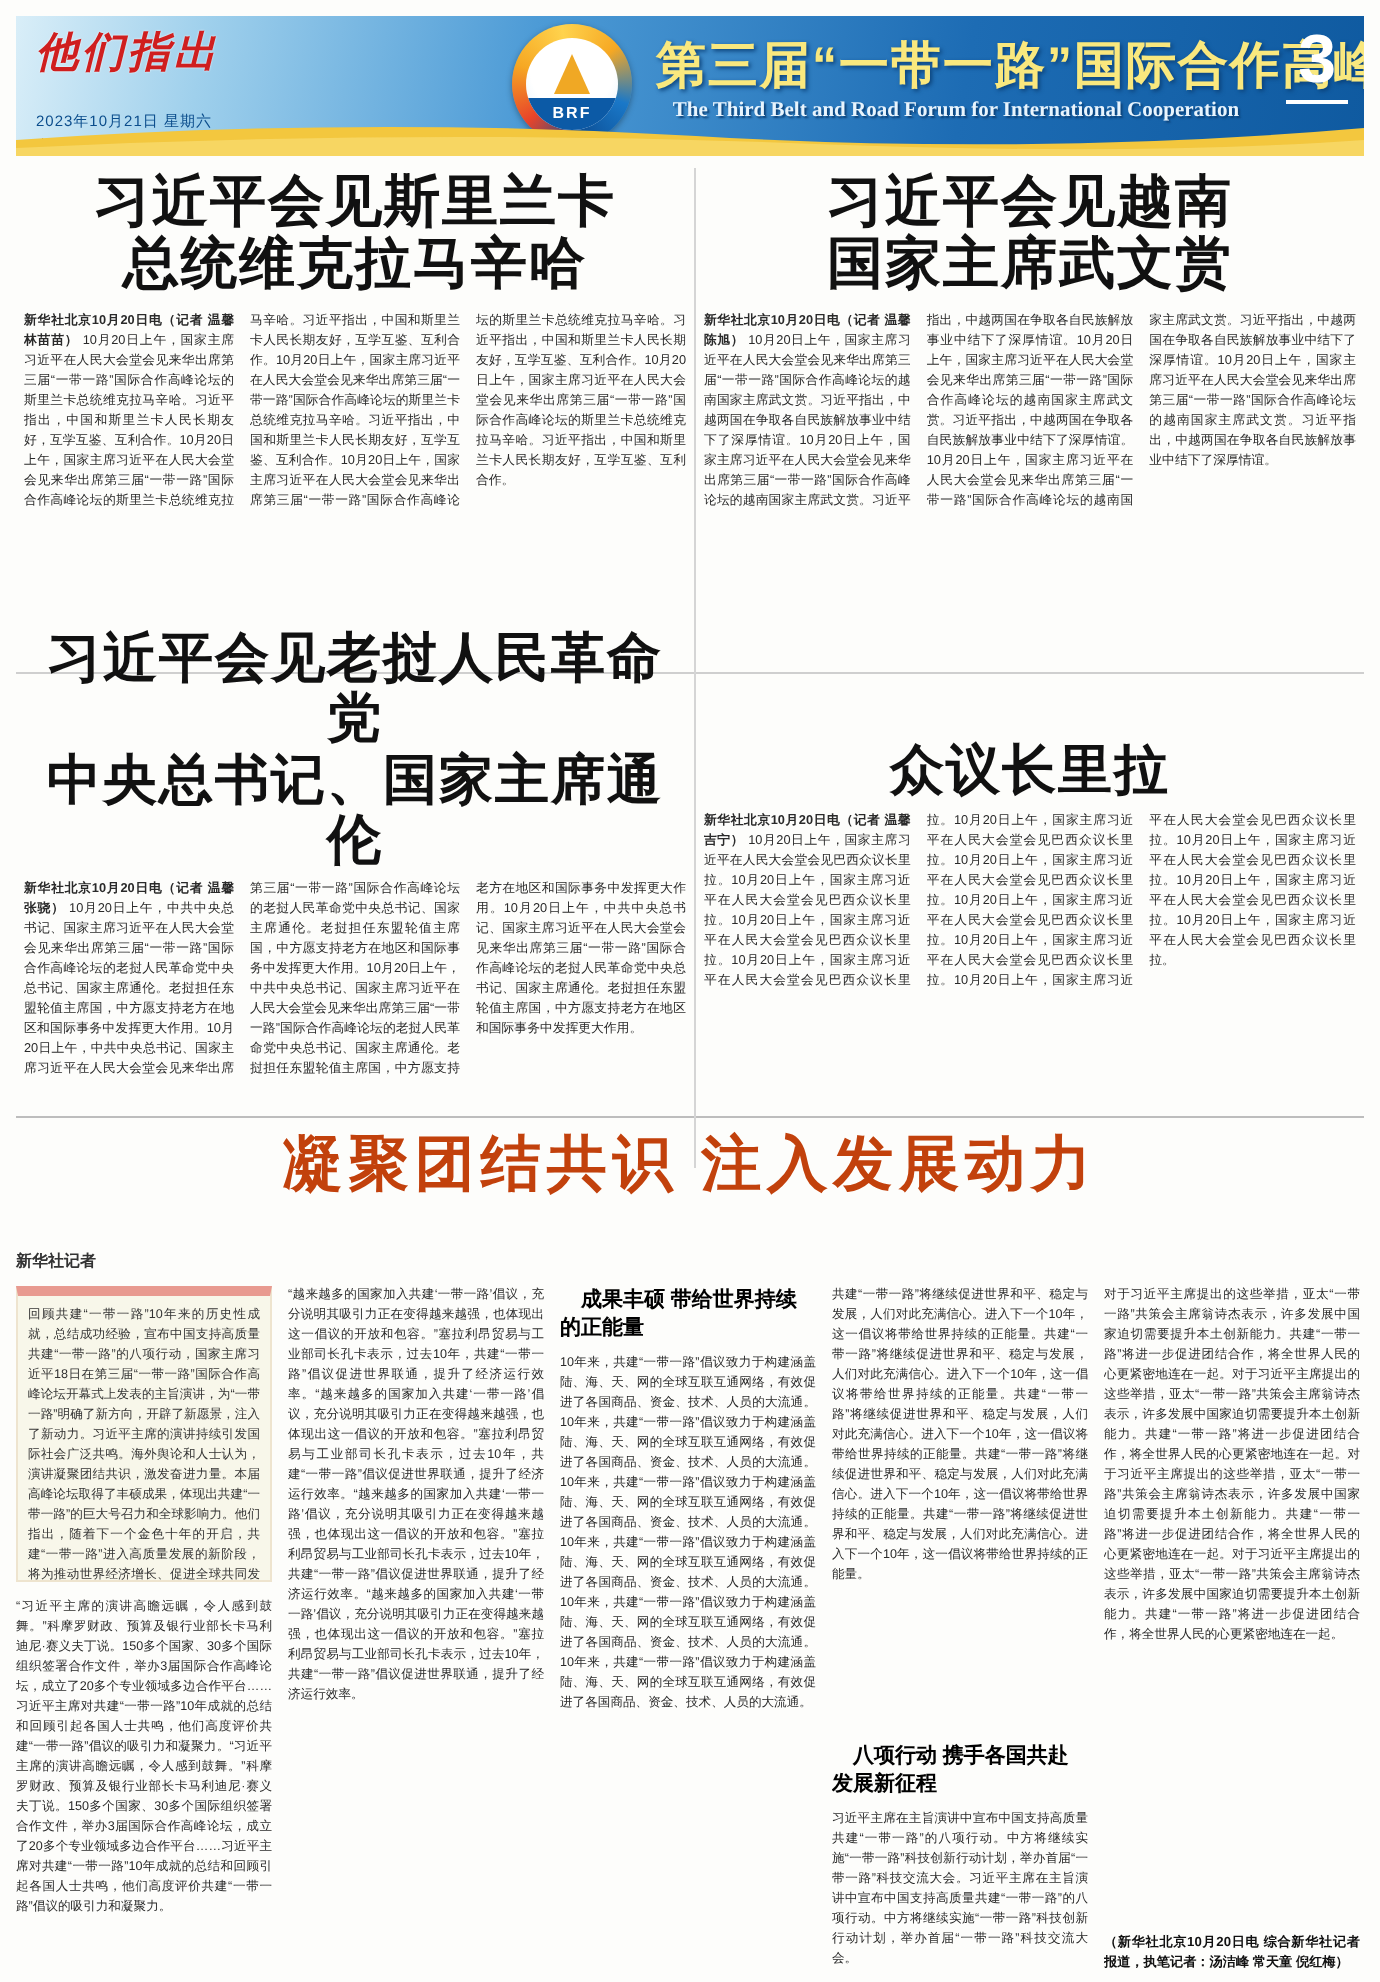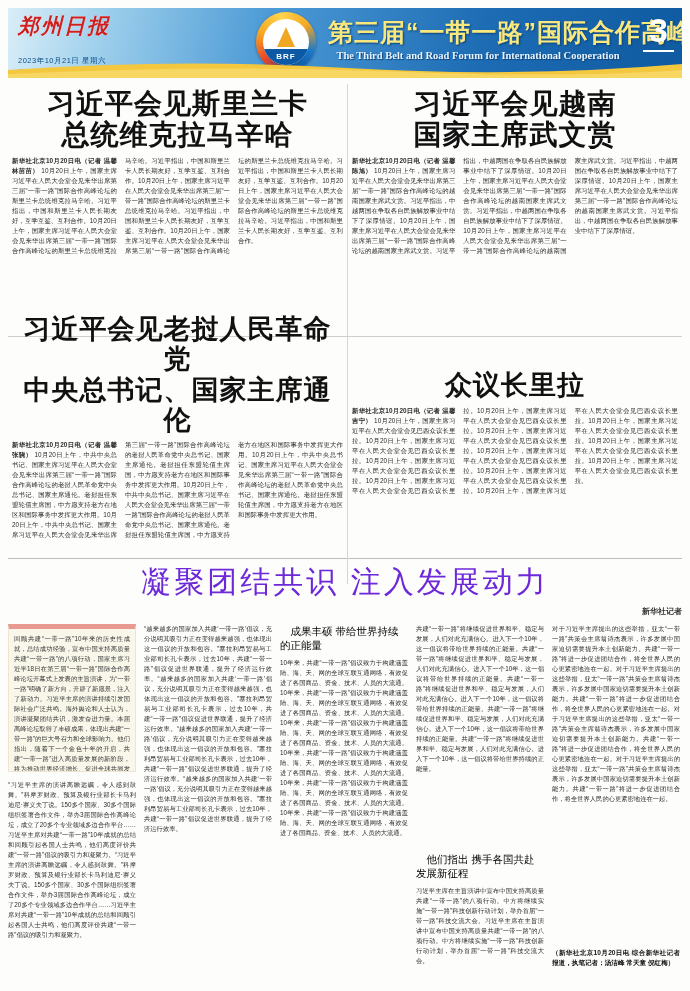--- a/index.html
+++ b/index.html
@@ -35,54 +35,54 @@
     border-bottom:2px solid #fff;padding:0 6px 0 6px;line-height:40px;}
 
   
   .row{position:absolute;left:0;width:674px;display:flex;}
   .row1{top:76px;height:252px;border-bottom:1px solid #cfcfcf;}
   .row2{top:328px;height:222px;border-bottom:1px solid #bdbdbd;align-items:center;}
   .art{box-sizing:border-box;padding:4px 4px 2px 4px;}
   .art.left{width:340px;border-right:1px solid #d5d5d5;}
   .art.right{width:334px;}
   .headline{font-weight:bold;text-align:center;color:#111;line-height:1.12;letter-spacing:1px;}
-  .h-big{font-size:28px;}
+  .h-big{font-size:28px;font-family:Liberation Mono, monospace;}
   .h-mid{font-size:27px;}
   .body-cols{column-gap:8px;column-count:3;font-size:6.4px;line-height:10px;text-align:justify;
     color:#2a2a2a;overflow:hidden;margin-top:5px;}
   .body-cols b{font-weight:bold;}
   .bc1{height:176px;}
   .bc2{height:142px;}
   .bc3{height:132px;}
   .pad-head{padding-top:12px;}
 
   
   .feature{position:absolute;left:0;top:554px;width:674px;height:421px;}
-  .f-head{font-size:30px;font-weight:normal;text-align:center;letter-spacing:3px;color:#6d28d9;}
+  .f-head{font-size:30px;font-weight:bold;text-align:center;letter-spacing:3px;color:#c2410c;}
   .f-sub{font-size:13px;font-weight:bold;text-align:center;margin-top:6px;color:#101010;}
-  .f-by{font-size:8px;font-weight:bold;text-align:right;margin-top:3px;color:#333;}
+  .f-by{font-size:8px;font-weight:bold;text-align:left;margin-top:22px;color:#333;}
   .f-cols{display:flex;gap:8px;margin-top:7px;height:344px;}
   .f-col{width:128px;overflow:hidden;display:flex;flex-direction:column;}
   .f-text{font-size:6.3px;line-height:10px;text-align:justify;color:#2a2a2a;overflow:hidden;flex:1;}
   .f-box{background:#f8f7ea;border:1px solid #eee4cf;border-top:5px solid #e89a90;
     padding:5px;height:132px;overflow:hidden;font-size:6.3px;line-height:10px;
     text-align:justify;color:#333;margin-bottom:8px;}
-  .subhead{font-size:10.5px;font-weight:normal;line-height:1.35;margin:6px 0 6px 0;color:#000;text-indent:1em;}
+  .subhead{font-size:10.5px;font-weight:bold;line-height:1.35;margin:6px 0 6px 0;color:#000;text-indent:1em;}
   .fix225{height:222px;flex:none;}
   .closing{font-size:6.6px;font-weight:bold;line-height:10px;text-align:justify;color:#111;margin-top:3px;}
 </style>
 </head>
 <body>
 
 <div class="page">
  <div class="inner">
 
   <div class="banner">
     <div class="masthead">
-      <div class="paper-name">郑州日报</div>
+      <div class="paper-name">他们指出</div>
       <div class="date-line">2023年10月21日 星期六</div>
       <div class="credits">责编 何秀娥 校对 刘明辉</div>
     </div>
     <div class="brf-logo">
       <div class="brf-inner">
         <div class="brf-sail"></div>
         <div class="brf-band">BRF</div>
       </div>
     </div>
     <div class="banner-title">第三届“一带一路”国际合作高峰论坛</div>
@@ -153,21 +153,21 @@
         <div class="f-text">“越来越多的国家加入共建‘一带一路’倡议，充分说明其吸引力正在变得越来越强，也体现出这一倡议的开放和包容。”塞拉利昂贸易与工业部司长孔卡表示，过去10年，共建“一带一路”倡议促进世界联通，提升了经济运行效率。“越来越多的国家加入共建‘一带一路’倡议，充分说明其吸引力正在变得越来越强，也体现出这一倡议的开放和包容。”塞拉利昂贸易与工业部司长孔卡表示，过去10年，共建“一带一路”倡议促进世界联通，提升了经济运行效率。“越来越多的国家加入共建‘一带一路’倡议，充分说明其吸引力正在变得越来越强，也体现出这一倡议的开放和包容。”塞拉利昂贸易与工业部司长孔卡表示，过去10年，共建“一带一路”倡议促进世界联通，提升了经济运行效率。“越来越多的国家加入共建‘一带一路’倡议，充分说明其吸引力正在变得越来越强，也体现出这一倡议的开放和包容。”塞拉利昂贸易与工业部司长孔卡表示，过去10年，共建“一带一路”倡议促进世界联通，提升了经济运行效率。</div>
       </div>
 
       <div class="f-col">
         <div class="subhead" style="margin-top:0">成果丰硕 带给世界持续的正能量</div>
         <div class="f-text">10年来，共建“一带一路”倡议致力于构建涵盖陆、海、天、网的全球互联互通网络，有效促进了各国商品、资金、技术、人员的大流通。10年来，共建“一带一路”倡议致力于构建涵盖陆、海、天、网的全球互联互通网络，有效促进了各国商品、资金、技术、人员的大流通。10年来，共建“一带一路”倡议致力于构建涵盖陆、海、天、网的全球互联互通网络，有效促进了各国商品、资金、技术、人员的大流通。10年来，共建“一带一路”倡议致力于构建涵盖陆、海、天、网的全球互联互通网络，有效促进了各国商品、资金、技术、人员的大流通。10年来，共建“一带一路”倡议致力于构建涵盖陆、海、天、网的全球互联互通网络，有效促进了各国商品、资金、技术、人员的大流通。10年来，共建“一带一路”倡议致力于构建涵盖陆、海、天、网的全球互联互通网络，有效促进了各国商品、资金、技术、人员的大流通。</div>
       </div>
 
       <div class="f-col">
         <div class="f-text fix225">共建“一带一路”将继续促进世界和平、稳定与发展，人们对此充满信心。进入下一个10年，这一倡议将带给世界持续的正能量。共建“一带一路”将继续促进世界和平、稳定与发展，人们对此充满信心。进入下一个10年，这一倡议将带给世界持续的正能量。共建“一带一路”将继续促进世界和平、稳定与发展，人们对此充满信心。进入下一个10年，这一倡议将带给世界持续的正能量。共建“一带一路”将继续促进世界和平、稳定与发展，人们对此充满信心。进入下一个10年，这一倡议将带给世界持续的正能量。共建“一带一路”将继续促进世界和平、稳定与发展，人们对此充满信心。进入下一个10年，这一倡议将带给世界持续的正能量。</div>
-        <div class="subhead">他们指出 携手各国共赴发展新征程</div>
+        <div class="subhead">八项行动 携手各国共赴发展新征程</div>
         <div class="f-text">习近平主席在主旨演讲中宣布中国支持高质量共建“一带一路”的八项行动。中方将继续实施“一带一路”科技创新行动计划，举办首届“一带一路”科技交流大会。习近平主席在主旨演讲中宣布中国支持高质量共建“一带一路”的八项行动。中方将继续实施“一带一路”科技创新行动计划，举办首届“一带一路”科技交流大会。</div>
       </div>
 
       <div class="f-col">
         <div class="f-text">对于习近平主席提出的这些举措，亚太“一带一路”共策会主席翁诗杰表示，许多发展中国家迫切需要提升本土创新能力。共建“一带一路”将进一步促进团结合作，将全世界人民的心更紧密地连在一起。对于习近平主席提出的这些举措，亚太“一带一路”共策会主席翁诗杰表示，许多发展中国家迫切需要提升本土创新能力。共建“一带一路”将进一步促进团结合作，将全世界人民的心更紧密地连在一起。对于习近平主席提出的这些举措，亚太“一带一路”共策会主席翁诗杰表示，许多发展中国家迫切需要提升本土创新能力。共建“一带一路”将进一步促进团结合作，将全世界人民的心更紧密地连在一起。对于习近平主席提出的这些举措，亚太“一带一路”共策会主席翁诗杰表示，许多发展中国家迫切需要提升本土创新能力。共建“一带一路”将进一步促进团结合作，将全世界人民的心更紧密地连在一起。</div>
         <div class="closing">（新华社北京10月20日电 综合新华社记者报道，执笔记者：汤洁峰 常天童 倪红梅）</div>
       </div>
 
     </div>
   </div>

